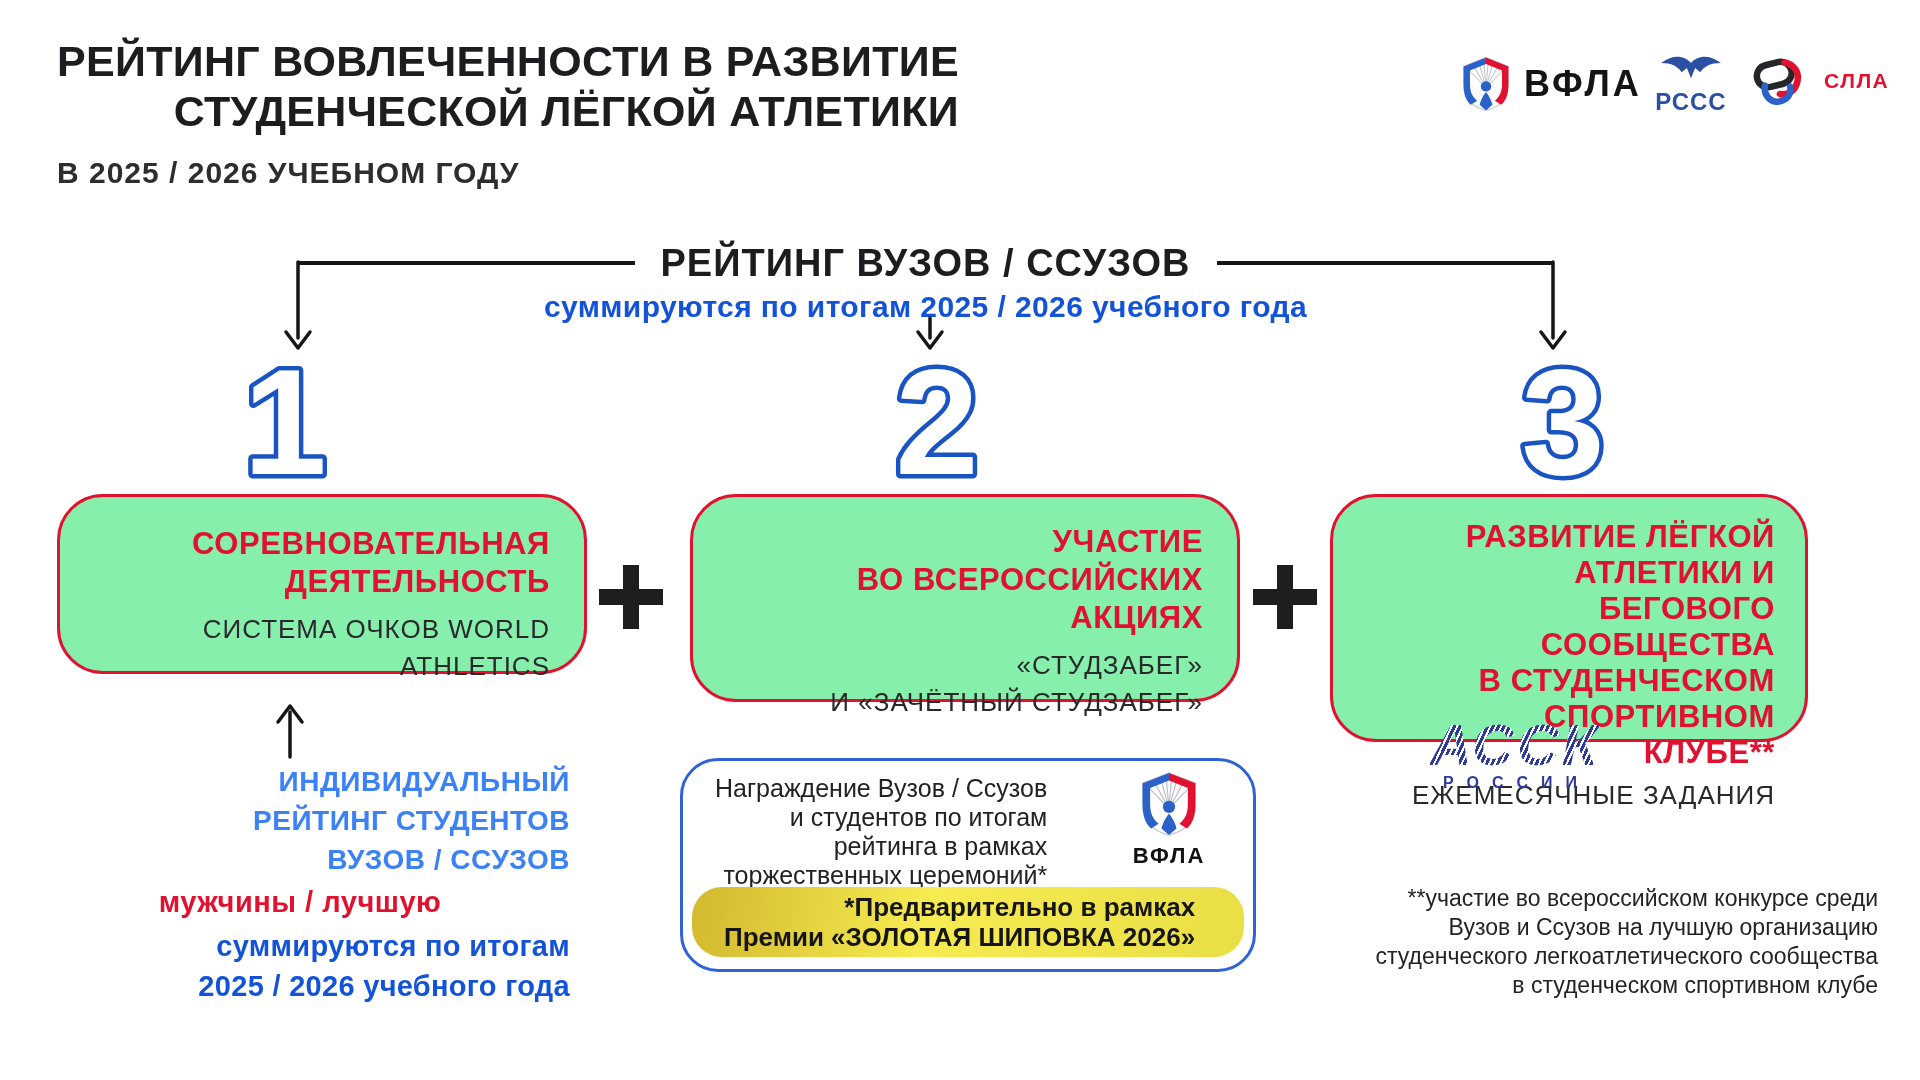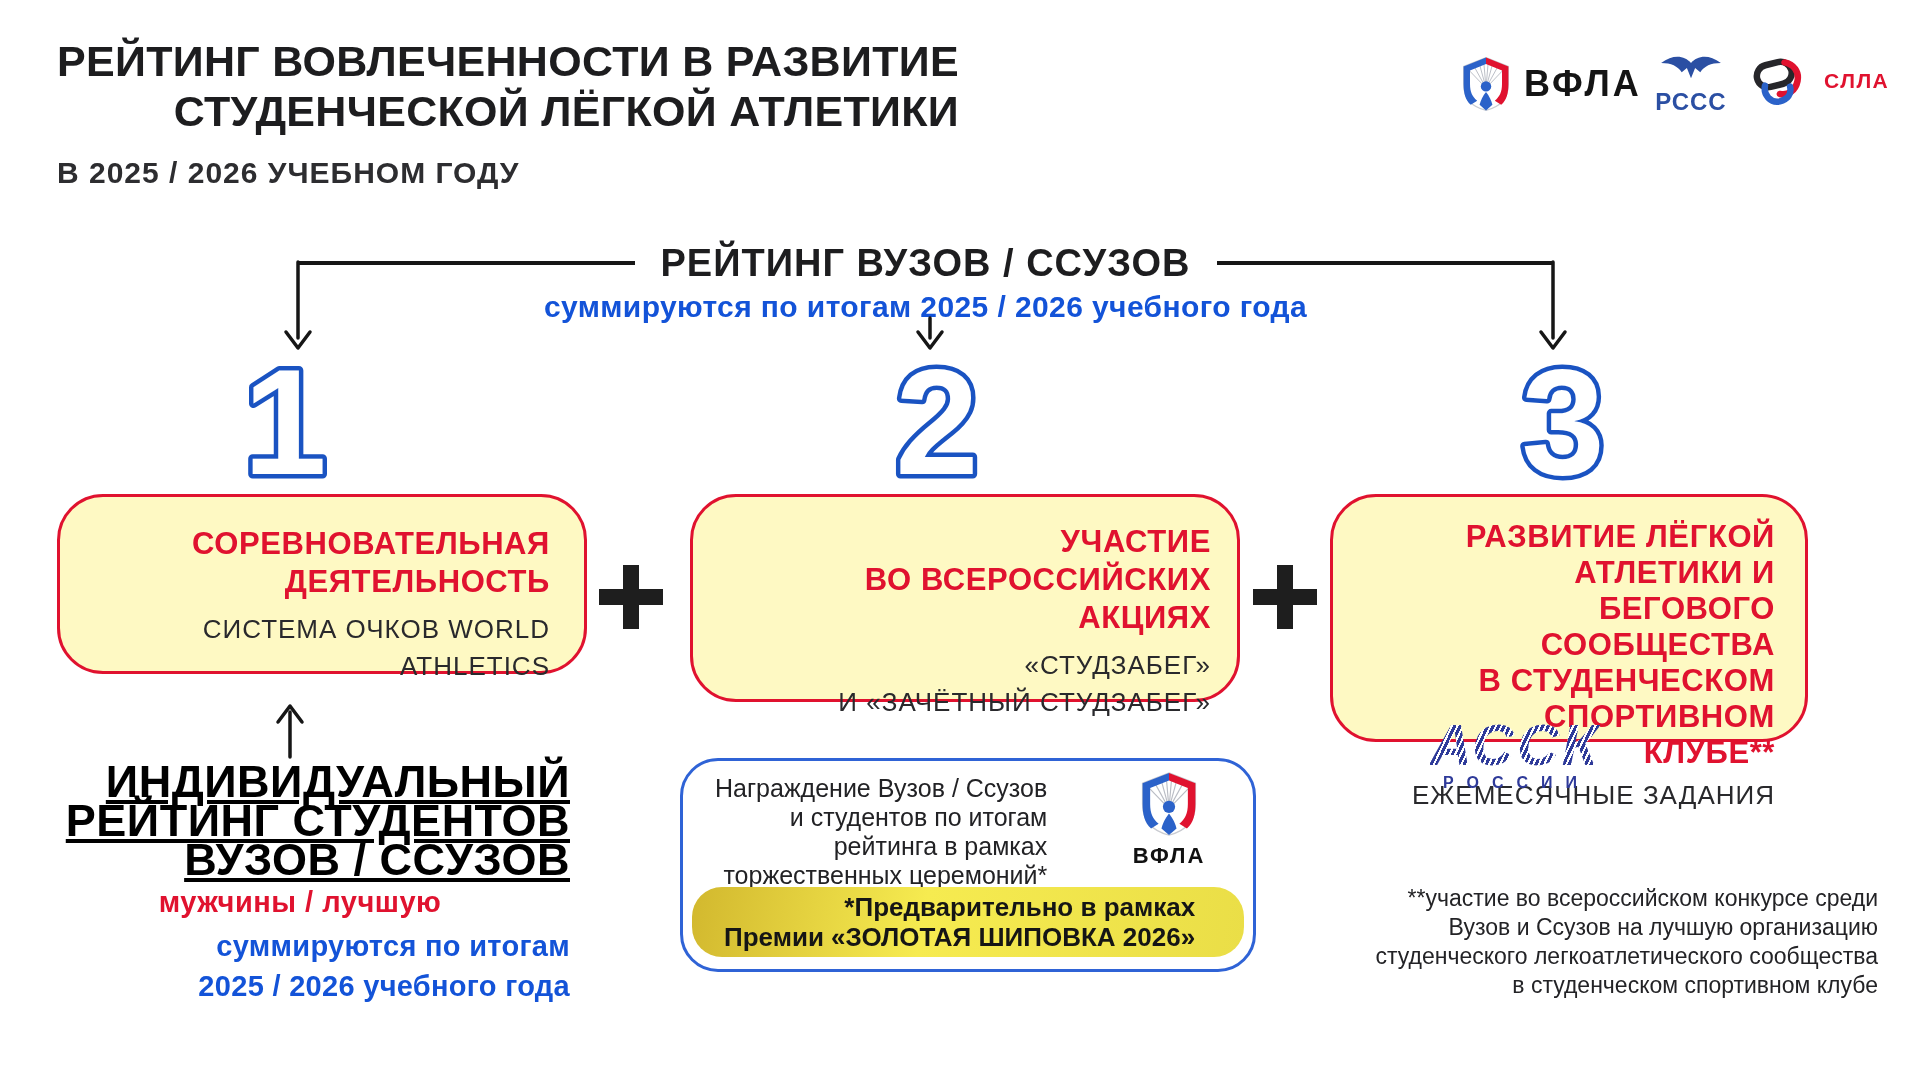--- a/index.html
+++ b/index.html
@@ -40,46 +40,46 @@
   }
 
   
   .connectors { position:absolute; left:0; top:0; width:1920px; height:1080px; pointer-events:none; }
 
   
   .num-svg { position:absolute; top:352px; }
 
   
   .card {
-    position:absolute; box-sizing:border-box; background:#fef9c3;
+    position:absolute; box-sizing:border-box; background:#86efac;
     border:3px solid #e0122f; border-radius:46px;
   }
   .card1 { left:57px;   top:494px; width:530px; height:180px; padding:28px 34px; }
-  .card2 { left:690px;  top:494px; width:550px; height:208px; padding:26px 26px; }
+  .card2 { left:690px;  top:494px; width:550px; height:208px; padding:26px 34px; }
   .card3 { left:1330px; top:494px; width:478px; height:248px; padding:22px 30px; }
   .card-title {
     font-size:31px; line-height:38px; font-weight:800; letter-spacing:0.6px;
     color:#e0122f; text-transform:uppercase;
   }
   .card3 .card-title { line-height:36px;margin-left:47px; }
   .card-detail {
     margin-top:10px; font-size:26px; line-height:37px; font-weight:500;
     letter-spacing:1px; color:#29292c;
   }
   .card3 .card-detail { margin-top:6px; }
 
   .plus { position:absolute; width:64px; height:64px; }
   .plus::before { content:""; position:absolute; left:0; top:24px; width:64px; height:16px; background:#1e1e1e; }
   .plus::after  { content:""; position:absolute; left:24px; top:0; width:16px; height:64px; background:#1e1e1e; }
   .plus1 { left:599px;  top:565px; }
   .plus2 { left:1253px; top:565px; }
 
   
   .individual { position:absolute; left:30px; top:762px; width:540px; text-align:center; }
-  .individual-title { font-size:45px; line-height:39px; font-weight:800; letter-spacing:0.5px; color:#000000;text-decoration:underline; }
+  .individual-title { font-size:28px; line-height:39px; font-weight:800; letter-spacing:0.5px; color:#3b82f6; }
   .individual-gender { margin-top:7px; font-size:29px; font-weight:700; letter-spacing:0.5px; color:#e0122f; }
   .individual-note { margin-top:7px; font-size:29px; line-height:40px; font-weight:700; letter-spacing:0.3px; color:#1353d8; }
 
   
   .award {
     position:absolute; left:680px; top:758px; width:576px; height:214px;
     box-sizing:border-box; border:3px solid #2f63d6; border-radius:38px; background:#fff;
   }
   .award-text {
     position:absolute; left:32px; top:13px;

